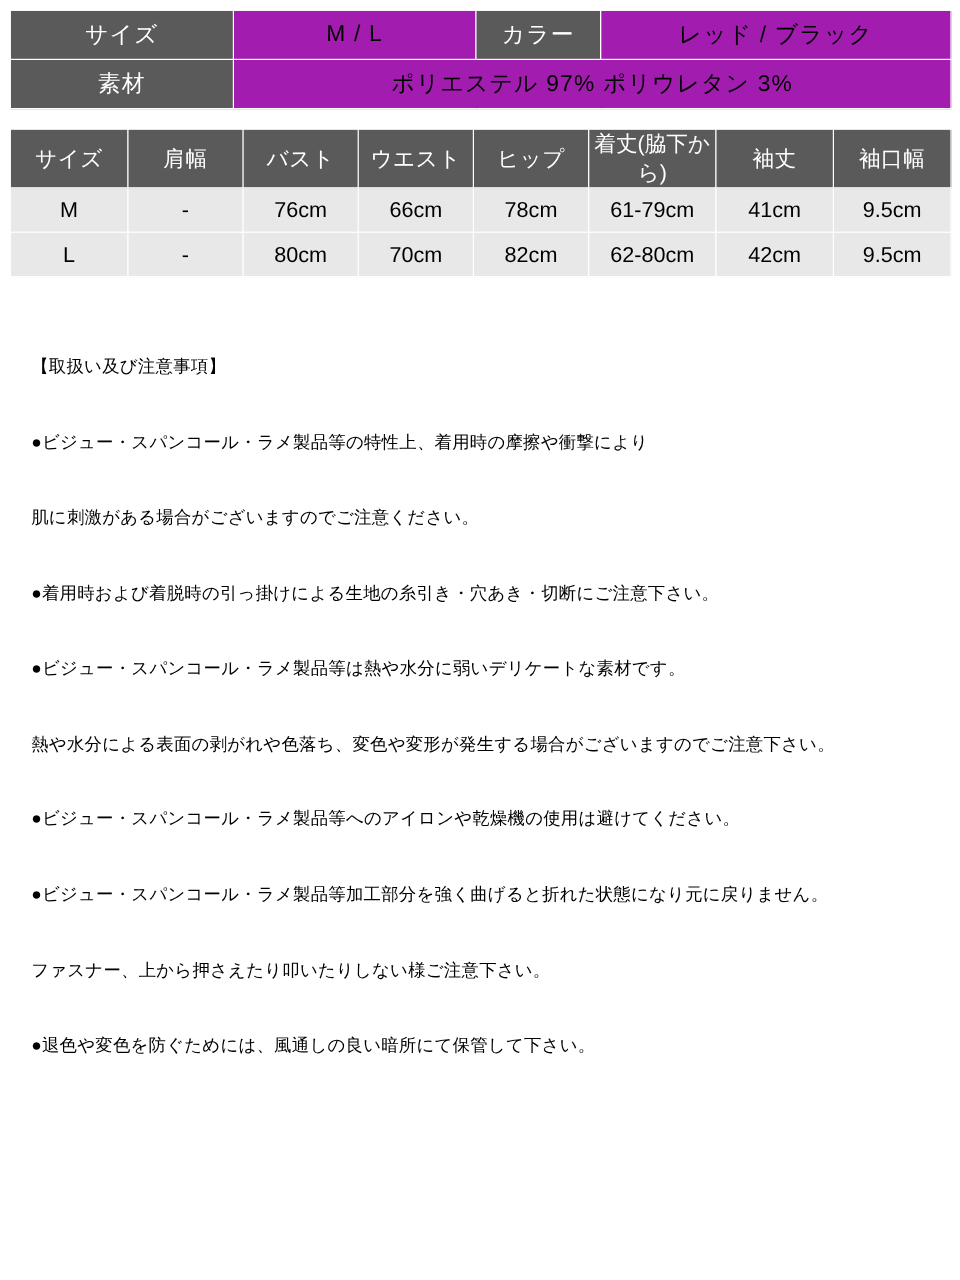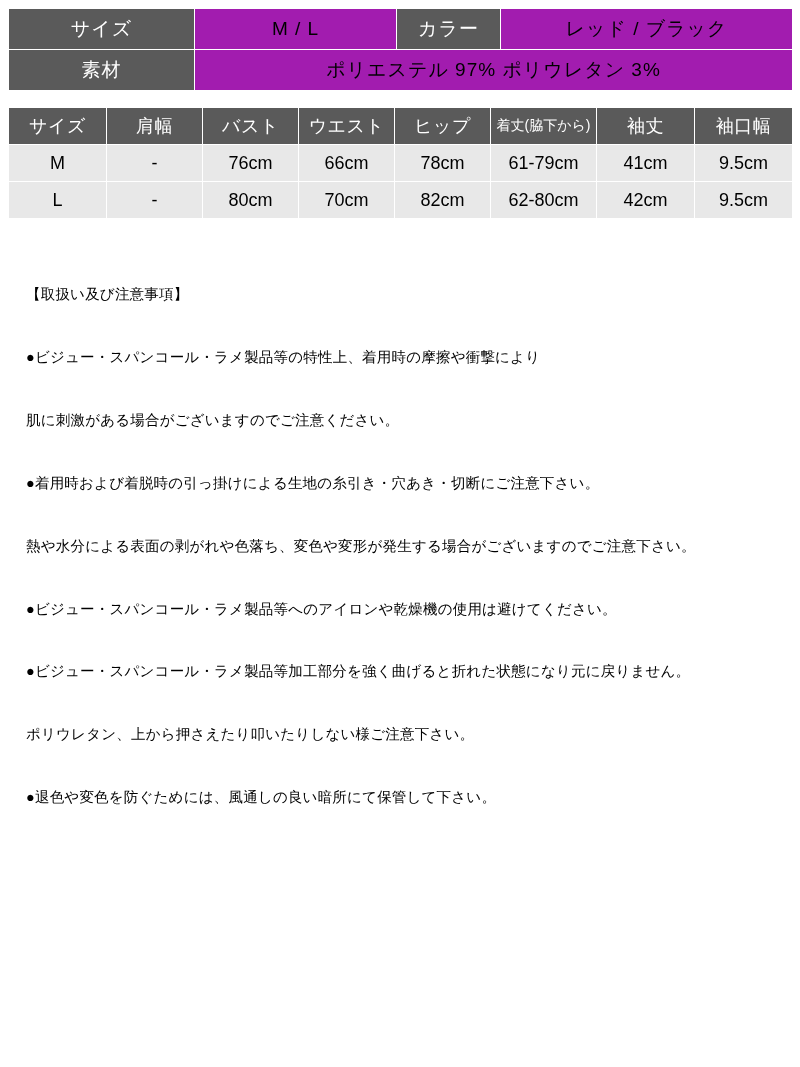--- a/index.html
+++ b/index.html
@@ -57,21 +57,21 @@
     height: 36px;
     font-size: 18px;
   }
   .meas-table thead td {
     background: #5a5a5a;
     color: #ffffff;
     font-size: 18px;
     letter-spacing: 0.5px;
   }
   .meas-table thead td.small {
-    font-size: 14px;
+    font-size: 18px;
     letter-spacing: 0;
   }
   .meas-table tbody td {
     background: #e8e8e8;
     color: #000000;
   }
 
   
   .attr-table td {
     height: 36px;
@@ -172,20 +172,21 @@
 
 
   <div class="gap-8"></div>
 
 
   <div class="notes">
     <div class="line">【取扱い及び注意事項】</div>
     <div class="line">●ビジュー・スパンコール・ラメ製品等の特性上、着用時の摩擦や衝撃により</div>
     <div class="line">肌に刺激がある場合がございますのでご注意ください。</div>
     <div class="line">●着用時および着脱時の引っ掛けによる生地の糸引き・穴あき・切断にご注意下さい。</div>
+    <div class="line">●ビジュー・スパンコール・ラメ製品等は熱や水分に弱いデリケートな素材です。</div>
     <div class="line">熱や水分による表面の剥がれや色落ち、変色や変形が発生する場合がございますのでご注意下さい。</div>
     <div class="line">●ビジュー・スパンコール・ラメ製品等へのアイロンや乾燥機の使用は避けてください。</div>
     <div class="line">●ビジュー・スパンコール・ラメ製品等加工部分を強く曲げると折れた状態になり元に戻りません。</div>
-    <div class="line">ポリウレタン、上から押さえたり叩いたりしない様ご注意下さい。</div>
+    <div class="line">ファスナー、上から押さえたり叩いたりしない様ご注意下さい。</div>
     <div class="line">●退色や変色を防ぐためには、風通しの良い暗所にて保管して下さい。</div>
   </div>
 
 </div>
 
 </body></html>

